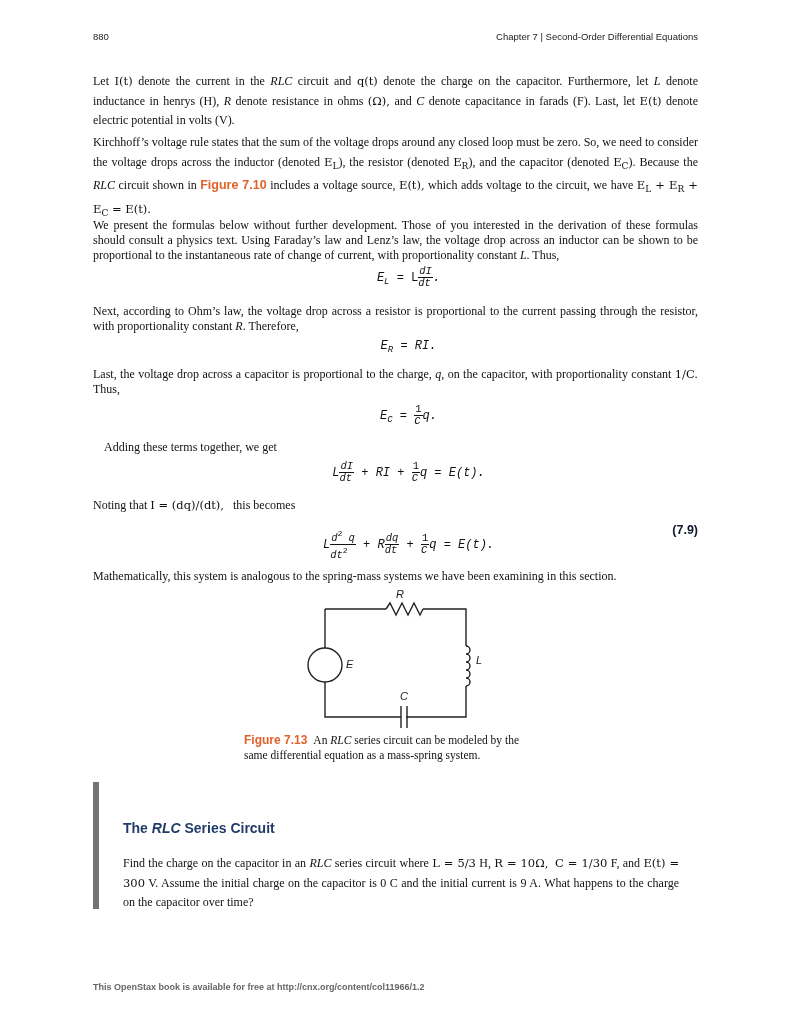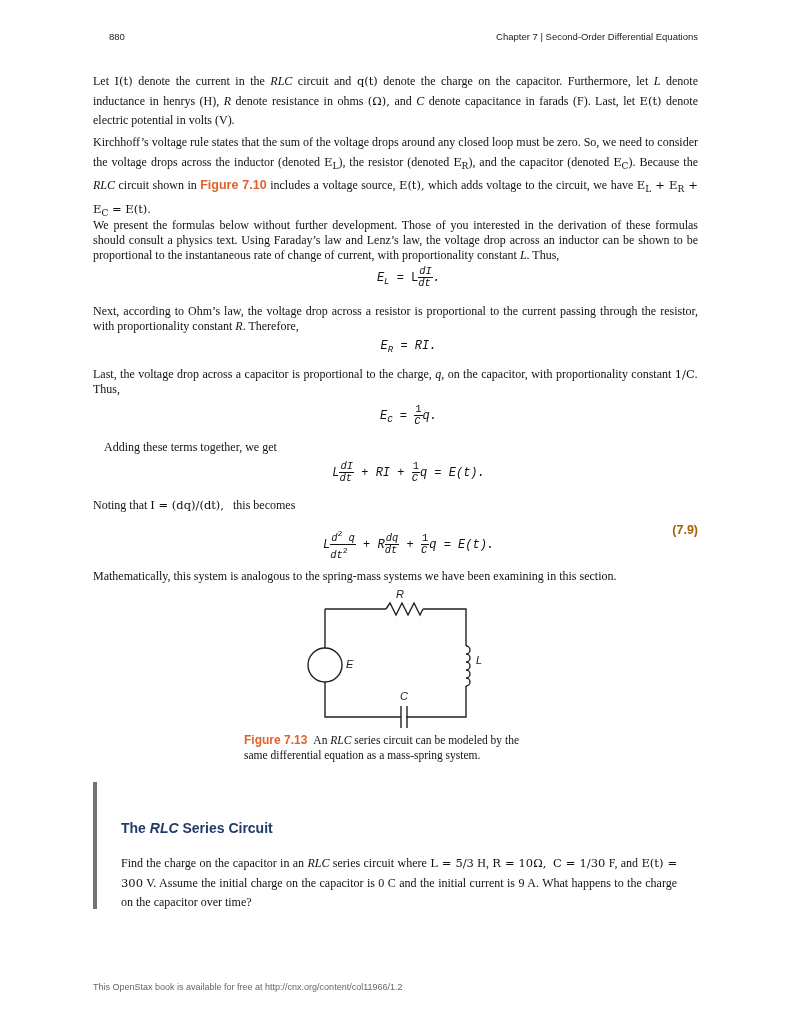--- a/index.html
+++ b/index.html
@@ -1,59 +1,59 @@
 <!DOCTYPE html>
 <html><head>
   <meta charset="utf-8">
   <style>
     * { box-sizing: border-box; margin: 0; padding: 0; }
     html, body { width: 791px; height: 1024px; background: #ffffff; overflow: hidden; }
     body { position: relative; font-family: "Liberation Serif", serif; color: #111; }
 
     .header { position: absolute; top: 31px; left: 93px; width: 605px; height: 14px;
       font-family: "Liberation Sans", sans-serif; font-size: 9.5px; color: #222; }
-    .header .page-num { position: absolute; left: 16px; top: 0; text-align: right; }
+    .header .page-num { position: absolute; left: 0; top: 0; text-align: right; }
     .header .chapter { position: absolute; right: 0; top: 0; }
 
     .p { position: absolute; left: 93px; width: 605px; font-size: 12px; line-height: 19.5px;
       text-align: justify; text-align-last: left; }
     .p.tight { line-height: 15px; }
     .m { font-family: "DejaVu Serif", serif; font-size: 11.5px; }
     .mu { font-family: "DejaVu Serif", serif; font-size: 11.5px; }
     i { font-style: italic; }
     .figref { font-family: "Liberation Sans", sans-serif; font-weight: bold; color: #e0622a; font-size: 12.5px; }
 
     .eq { position: absolute; left: 106px; width: 605px; text-align: center;
       font-family: Liberation Mono, monospace; font-style: italic; font-size: 12px; }
     .frac { display: inline-block; vertical-align: middle; text-align: left; font-size: 10.5px; line-height: 11px; }
     .frac .num { display: block; border-bottom: 1px solid #111; padding: 0 1px; }
     .frac .den { display: block; }
     .sub { font-size: 9px; vertical-align: -3px; }
     .sup { font-size: 8px; vertical-align: 5px; }
     .up { font-style: normal; }
 
     .eqnum { position: absolute; right: 93px; top: 523px; font-family: "Liberation Sans", sans-serif;
-      font-weight: bold; font-size: 12.5px; color: #a16207; }
+      font-weight: bold; font-size: 12.5px; color: #0f172a; }
 
     .circuit { position: absolute; left: 290px; top: 585px; width: 210px; height: 145px; }
     .circuit svg { width: 210px; height: 145px; }
 
     .caption { position: absolute; left: 244px; top: 733px; width: 300px; font-size: 11.5px; line-height: 14.5px; }
     .caption .fig-label { font-family: "Liberation Sans", sans-serif; font-weight: bold; color: #e0622a; font-size: 12px; margin-right: 6px; }
 
     .example { position: absolute; left: 93px; top: 782px; width: 605px; }
     .example .bar { height: 26px; background: #223a6a; color: #fff;
       font-family: "Liberation Sans", sans-serif; font-size: 16px; line-height: 26px; padding-left: 16px; }
-    .example .body { border-left: 4px solid #737373; height: 127px; position: relative; }
+    .example .body { border-left: 6px solid #737373; height: 127px; position: relative; }
     .example .title { position: absolute; left: 24px; top: 38px; font-family: "Liberation Sans", sans-serif;
       font-weight: bold; color: #223a6a; font-size: 14px; }
     .example .problem { position: absolute; left: 24px; top: 72px; width: 556px; font-size: 12px; line-height: 19.5px;
       text-align: justify; text-align-last: left; }
 
-    .footer { position: absolute; left: 93px; top: 982px; font-family: "Liberation Sans", sans-serif; font-size: 9px; color: #666; }
+    .footer { position: absolute; left: 93px; top: 982px; font-family: "Liberation Sans", sans-serif; font-size: 9px; color: #666; font-weight: bold; }
   </style>
 </head>
 <body>
 
 <div class="header">
   <span class="page-num">880</span>
   <span class="chapter">Chapter 7 | Second-Order Differential Equations</span>
 </div>
 
 <div class="p" style="top:72px;">

